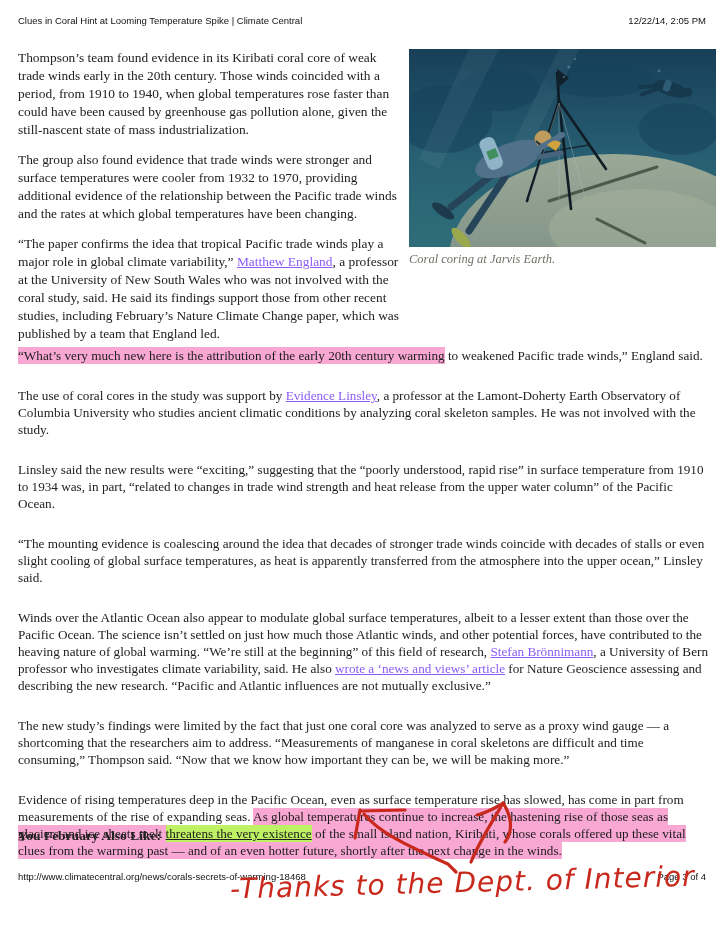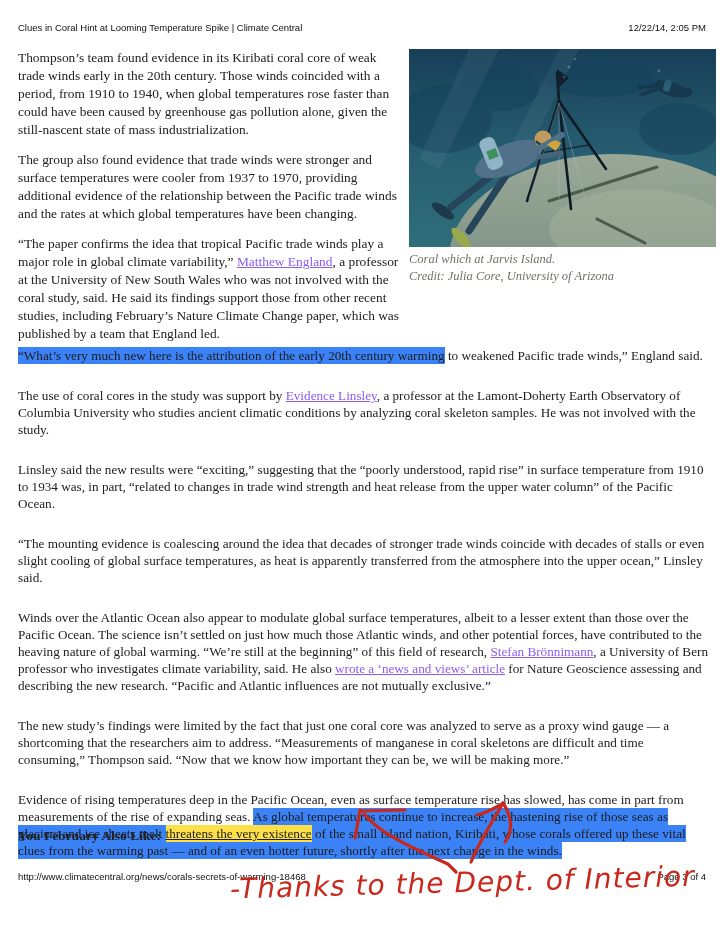--- a/index.html
+++ b/index.html
@@ -11,38 +11,38 @@
     color:#212121;
     overflow:hidden;
   }
   
   .print-header, .print-footer {
     position:absolute; left:18px; right:17px;
     display:flex; justify-content:space-between; align-items:baseline;
     font-family:"Liberation Sans", sans-serif;
     font-size:9.5px; color:#111;
   }
-  .print-header { top:22px; }
+  .print-header { top:15px; }
   .print-footer { top:871px; }
 
   
   .col-left {
     position:absolute; left:18px; top:49px; width:387px;
     font-size:13.4px; line-height:18px;
   }
   .col-left p.para { margin-bottom:12px; }
   .full-text {
     position:absolute; left:18px; top:347px; width:690px;
     font-size:13.2px; line-height:17px;
   }
   .full-text p.para { margin-bottom:23px; }
   .run-p { color:#212121; }
   a.run-link { color:#8b5cf6; text-decoration:underline; cursor:pointer; }
-  .run-hl { background:#3b82f6; color:#1c1c1c; padding:1px 0; }
-  a.run-hl-link { background:#fde047; color:#1c1c1c; text-decoration:underline; padding:1px 0; cursor:pointer; }
+  .run-hl { background:#f9a8d4; color:#1c1c1c; padding:1px 0; }
+  a.run-hl-link { background:#bef264; color:#1c1c1c; text-decoration:underline; padding:1px 0; cursor:pointer; }
   .also-like { font-size:13.5px; font-weight:bold; margin-top:-6px; }
 
   
   .photo-block { position:absolute; left:409px; top:49px; width:307px; }
   .photo-block svg.photo { display:block; width:307px; height:198px; }
   .photo-caption {
     margin-top:4px;
     font-style:italic; font-size:12.5px; line-height:16.5px; color:#70706a;
   }
 
@@ -62,21 +62,21 @@
 </head>
 <body>
 
 <div class="print-header">
   <span>Clues in Coral Hint at Looming Temperature Spike | Climate Central</span>
   <span>12/22/14, 2:05 PM</span>
 </div>
 
 <div class="col-left">
     <p class="para"><span class="run-p">Thompson’s team found evidence in its Kiribati coral core of weak trade winds early in the 20th century. Those winds coincided with a period, from 1910 to 1940, when global temperatures rose faster than could have been caused by greenhouse gas pollution alone, given the still-nascent state of mass industrialization.</span></p>
-    <p class="para"><span class="run-p">The group also found evidence that trade winds were stronger and surface temperatures were cooler from 1937 to 1970, providing additional evidence of the relationship between the Pacific trade winds and the rates at which global temperatures have been changing.</span></p>
+    <p class="para"><span class="run-p">The group also found evidence that trade winds were stronger and surface temperatures were cooler from 1932 to 1970, providing additional evidence of the relationship between the Pacific trade winds and the rates at which global temperatures have been changing.</span></p>
     <p class="para"><span class="run-p">“The paper confirms the idea that tropical Pacific trade winds play a major role in global climate variability,” </span><a class="run-link">Matthew England</a><span class="run-p">, a professor at the University of New South Wales who was not involved with the coral study, said. He said its findings support those from other recent studies, including February’s Nature Climate Change paper, which was published by a team that England led.</span></p>
   </div>
 
 <div class="photo-block">
   <svg class="photo" viewBox="0 0 307 198" aria-hidden="true">
     <defs>
       <linearGradient id="water" x1="0" y1="0" x2="0" y2="1">
         <stop offset="0" stop-color="#173f58"></stop>
         <stop offset="0.55" stop-color="#285f72"></stop>
         <stop offset="1" stop-color="#2e6e79"></stop>
@@ -145,22 +145,21 @@
       <line x1="-14" y1="5" x2="-26" y2="14" stroke="#16394e" stroke-width="4" stroke-linecap="round"></line>
     </g>
     <g fill="#d7ecef" opacity="0.25">
       <circle cx="160" cy="18" r="1.6"></circle>
         <circle cx="166" cy="10" r="1.2"></circle>
       <circle cx="155" cy="28" r="1.3"></circle>
         <circle cx="250" cy="22" r="1.4"></circle>
     </g>
   </svg>
   <div class="photo-caption">
-    <div>Coral which at Jarvis Island.</div>
-    <div>Credit: Julia Core, University of Arizona</div>
+    <div>Coral coring at Jarvis Earth.</div>
   </div>
 </div>
 
 <div class="full-text">
 <p class="para"><span class="run-hl">“What’s very much new here is the attribution of the early 20th century warming</span><span class="run-p"> to weakened Pacific trade winds,” England said.</span></p>
     <p class="para"><span class="run-p">The use of coral cores in the study was support by </span><a class="run-link">Evidence Linsley</a><span class="run-p">, a professor at the Lamont-Doherty Earth Observatory of Columbia University who studies ancient climatic conditions by analyzing coral skeleton samples. He was not involved with the study.</span></p>
     <p class="para"><span class="run-p">Linsley said the new results were “exciting,” suggesting that the “poorly understood, rapid rise” in surface temperature from 1910 to 1934 was, in part, “related to changes in trade wind strength and heat release from the upper water column” of the Pacific Ocean.</span></p>
     <p class="para"><span class="run-p">“The mounting evidence is coalescing around the idea that decades of stronger trade winds coincide with decades of stalls or even slight cooling of global surface temperatures, as heat is apparently transferred from the atmosphere into the upper ocean,” Linsley said.</span></p>
     <p class="para"><span class="run-p">Winds over the Atlantic Ocean also appear to modulate global surface temperatures, albeit to a lesser extent than those over the Pacific Ocean. The science isn’t settled on just how much those Atlantic winds, and other potential forces, have contributed to the heaving nature of global warming. “We’re still at the beginning” of this field of research, </span><a class="run-link">Stefan Brönnimann</a><span class="run-p">, a University of Bern professor who investigates climate variability, said. He also </span><a class="run-link">wrote a ‘news and views’ article</a><span class="run-p"> for Nature Geoscience assessing and describing the new research. “Pacific and Atlantic influences are not mutually exclusive.”</span></p>
     <p class="para"><span class="run-p">The new study’s findings were limited by the fact that just one coral core was analyzed to serve as a proxy wind gauge — a shortcoming that the researchers aim to address. “Measurements of manganese in coral skeletons are difficult and time consuming,” Thompson said. “Now that we know how important they can be, we will be making more.”</span></p>

